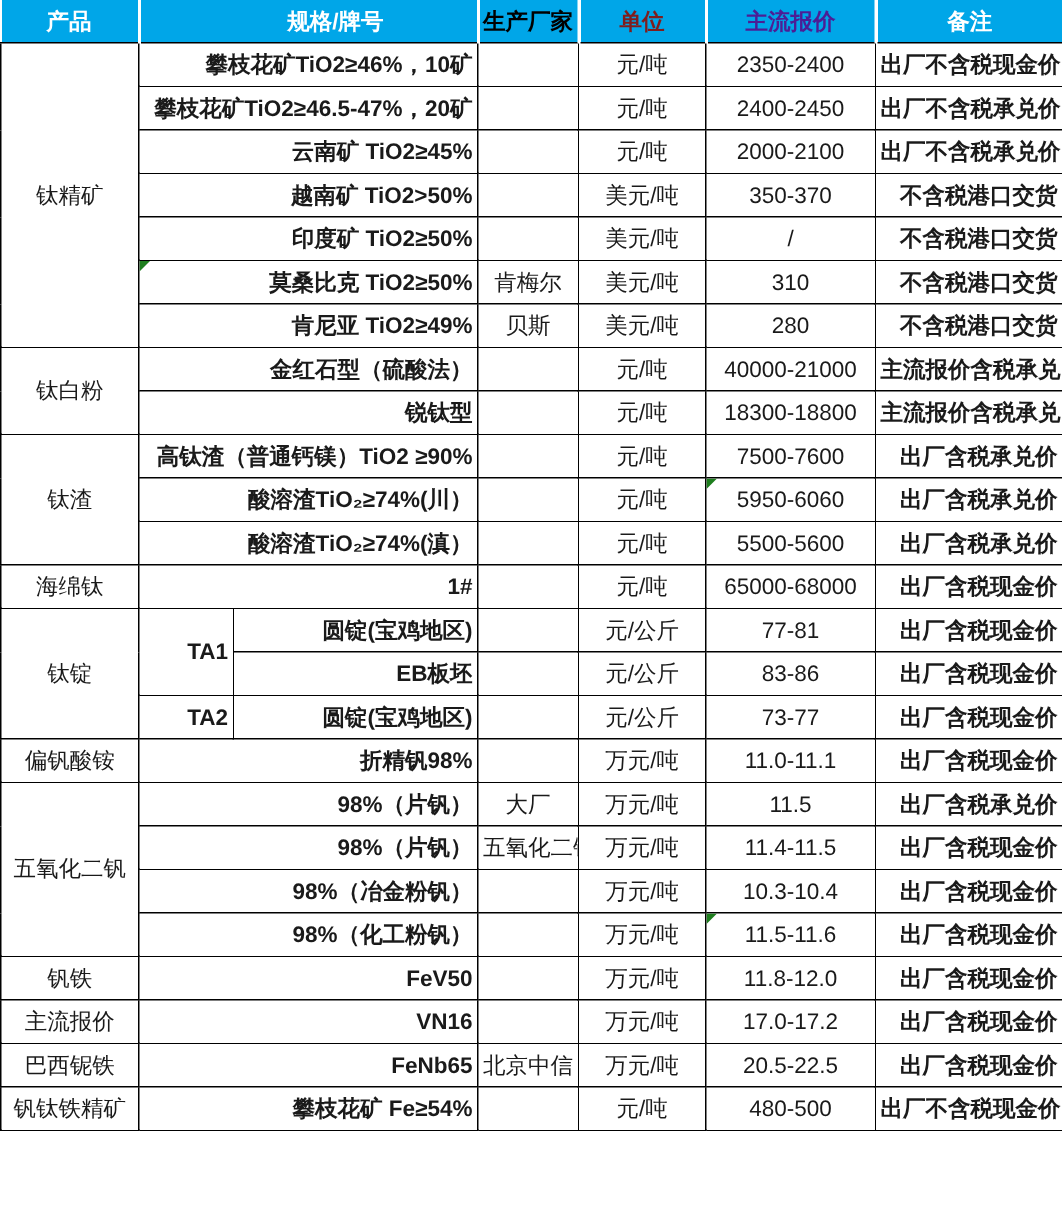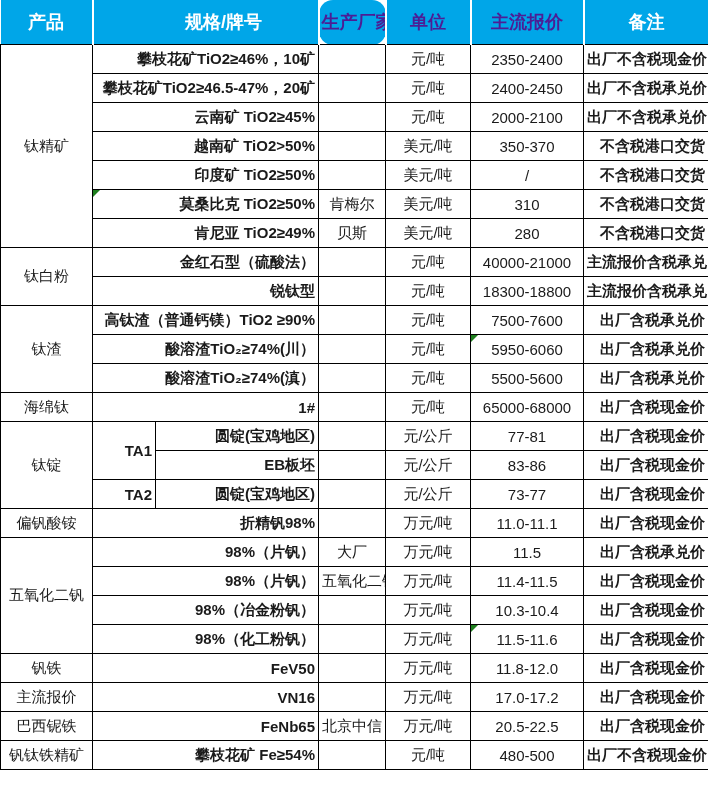--- a/index.html
+++ b/index.html
@@ -15,22 +15,22 @@
     width:708px;
   }
   col.c-product{width:92px;}
   col.c-grade{width:63px;}
   col.c-subspec{width:163px;}
   col.c-maker{width:67px;}
   col.c-unit{width:85px;}
   col.c-price{width:113px;}
   col.c-note{width:125px;}
   th{
-    height:44px;
-    font-size:18px;
+    height:28px;
+    font-size:15px;
     font-weight:bold;
     border-left:2px solid #fff;
     border-bottom:1px solid #000;
     padding:0 2px;
     overflow:hidden;
     white-space:nowrap;
   }
   th:first-child{border-left:none;}
   td{
     height:28px;
@@ -64,22 +64,22 @@
       <col class="c-subspec">
       <col class="c-maker">
       <col class="c-unit">
       <col class="c-price">
       <col class="c-note">
     </colgroup>
     <thead>
       <tr>
           <th style="background: rgb(0, 166, 232); color: rgb(255, 255, 255);">产品</th>
           <th colspan="2" style="background: rgb(0, 166, 232); color: rgb(255, 255, 255); padding-left: 38px;">规格/牌号</th>
-          <th style="background: rgb(0, 166, 232); color: #4c1d95; border-radius: 14px;">生产厂家</th>
-          <th style="background: rgb(0, 166, 232); color: #4c1d95;">单位</th>
+          <th style="background: rgb(0, 166, 232); color: #000000;">生产厂家</th>
+          <th style="background: rgb(0, 166, 232); color: #7f1d1d;">单位</th>
           <th style="background: rgb(0, 166, 232); color: #4c1d95;">主流报价</th>
           <th style="background: rgb(0, 166, 232); color: rgb(255, 255, 255); font-family: Liberation Mono, monospace;">备注</th>
         </tr>
     </thead>
     <tbody>
         <tr>
           <td class="ac" rowspan="7">钛精矿</td>
           <td class="al" colspan="2">攀枝花矿TiO2≥46%，10矿</td>
           <td class="ac"></td>
           <td class="ac">元/吨</td>

